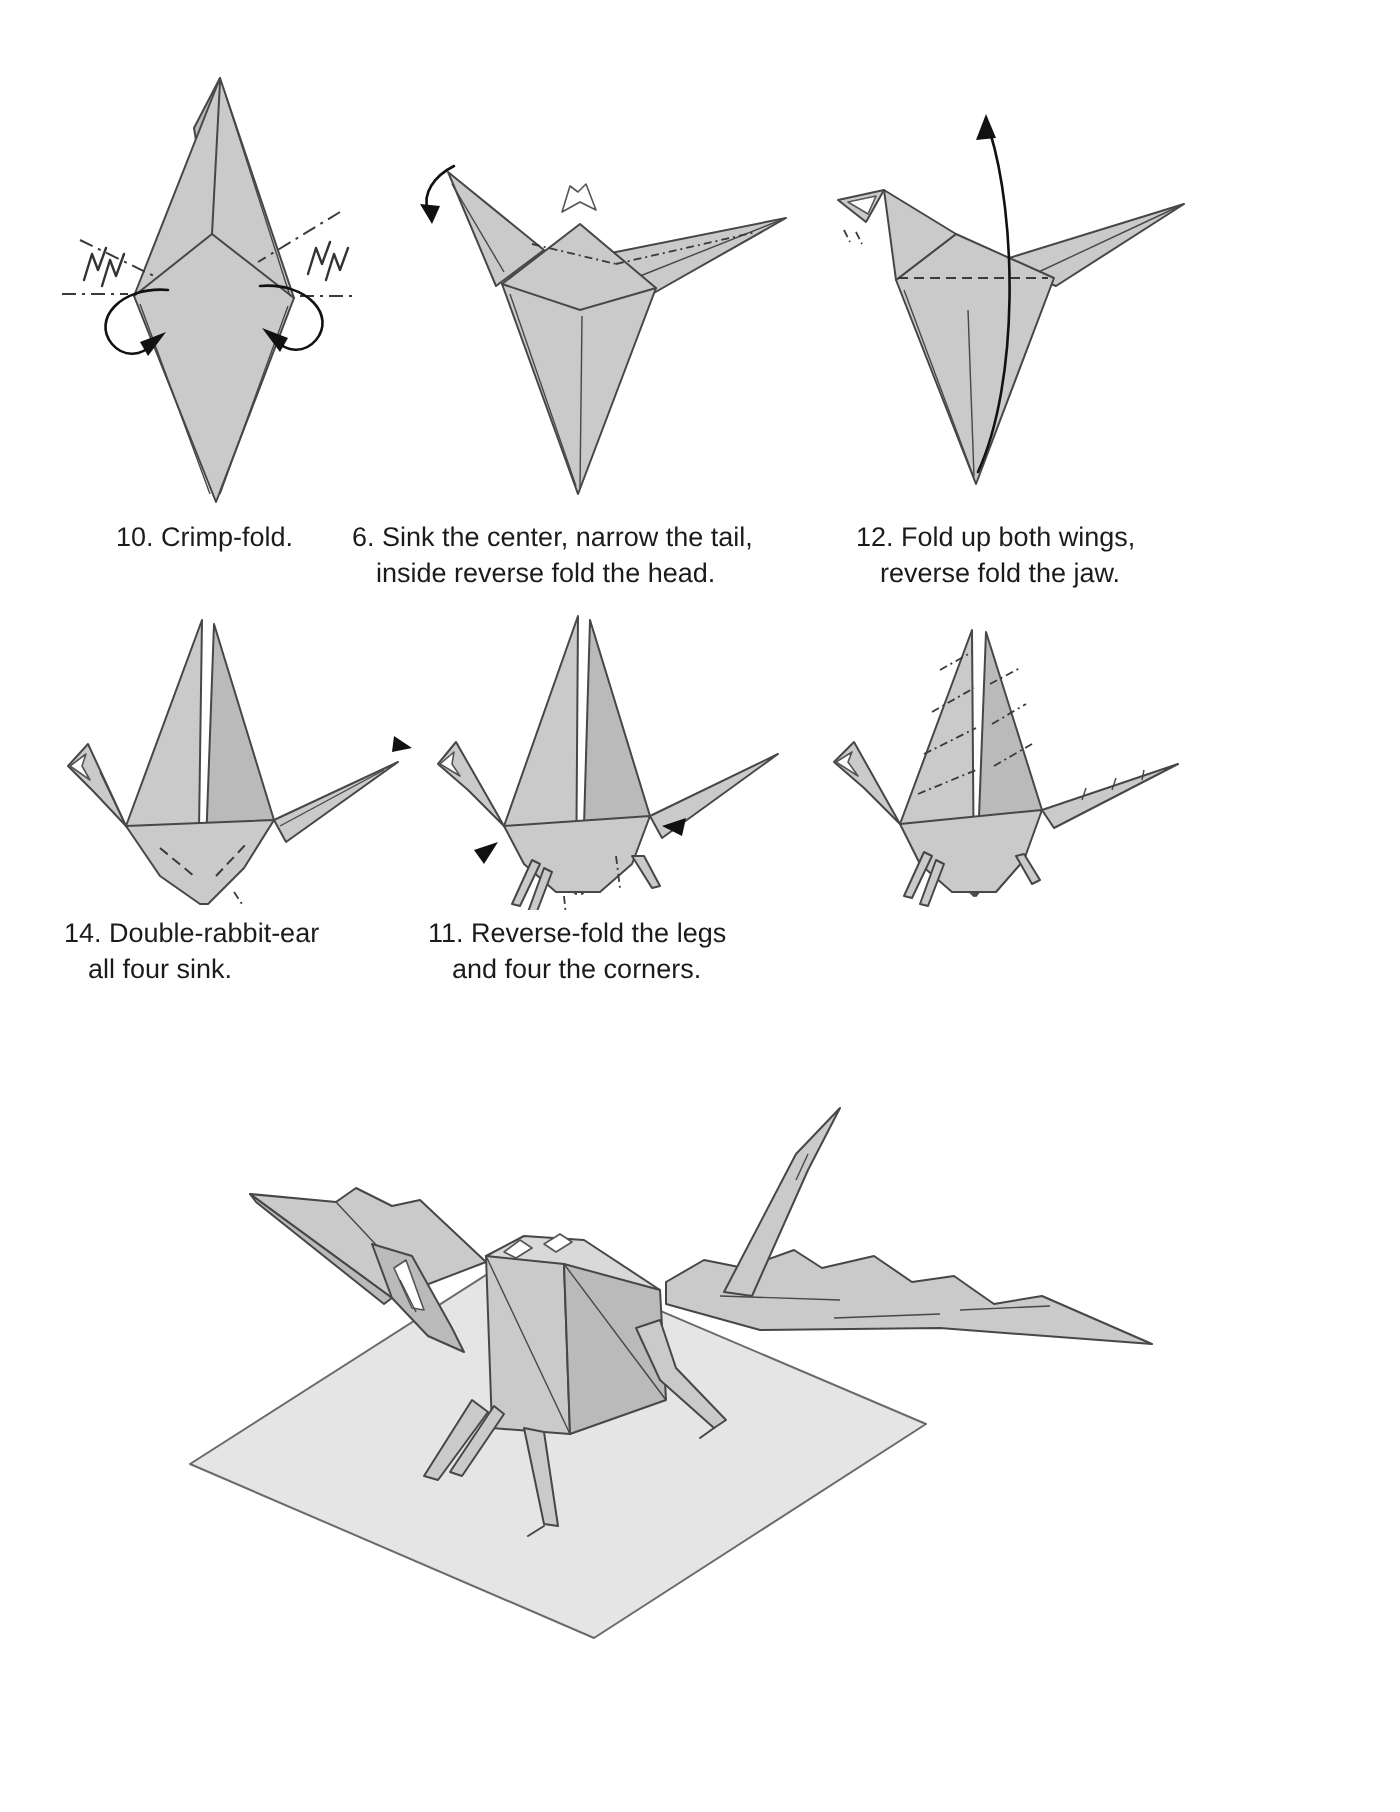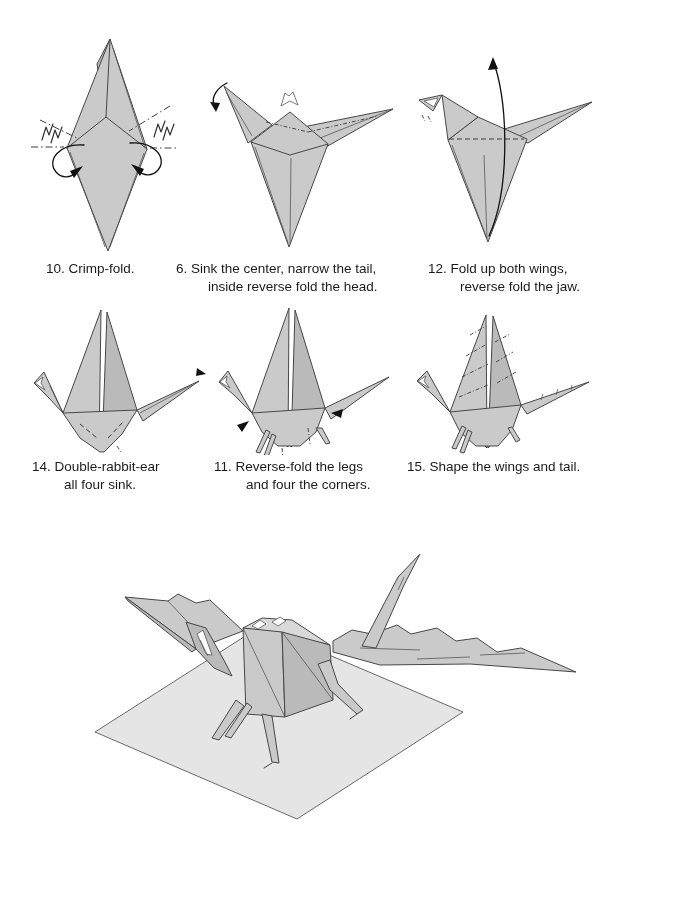--- a/index.html
+++ b/index.html
@@ -2,21 +2,21 @@
 <html style="--paper: #c9cac9; --paper-dark: #b9bab9; --paper-light: #d8d9d8; --mat: #e4e5e4; --outline: #474747; --arrow: #111111;"><head>
 <meta charset="utf-8">
 <style>
   html,body{margin:0;padding:0;background:#ffffff;}
   #page{
     position:relative;width:700px;height:906px;background:#ffffff;
     font-family:"Liberation Sans", sans-serif;color:#1b1b1b;overflow:hidden;
   }
   .caption{position:absolute;font-size:13.5px;line-height:18px;color:#1b1b1b;}
   .cap-line{display:block;white-space:nowrap;}
-  .cap-line.indent{margin-left:32px;}
+  .cap-line.indent{margin-left:12px;}
   .fig{position:absolute;}
   .paper{fill:var(--paper,#c9cac9);stroke:var(--outline,#474747);stroke-width:1;stroke-linejoin:round;}
   .paper-d{fill:var(--paper-dark,#b9bab9);stroke:var(--outline,#474747);stroke-width:1;stroke-linejoin:round;}
   .paper-l{fill:var(--paper-light,#d8d9d8);stroke:var(--outline,#474747);stroke-width:1;stroke-linejoin:round;}
   .mat{fill:var(--mat,#e4e5e4);stroke:#6a6a6a;stroke-width:1;stroke-linejoin:round;}
   .ln{stroke:var(--outline,#474747);stroke-width:1;fill:none;stroke-linecap:round;}
   .ln-thin{stroke:var(--outline,#474747);stroke-width:0.7;fill:none;}
   .dash{stroke:#3a3a3a;stroke-width:1;fill:none;stroke-dasharray:5 3;}
   .dashdot{stroke:#3a3a3a;stroke-width:1;fill:none;stroke-dasharray:7 3 1.5 3;}
   .dashdot-s{stroke:#3a3a3a;stroke-width:0.9;fill:none;stroke-dasharray:4 2 1 2;}
@@ -159,43 +159,39 @@
       </g>
       <polygon class="paper" points="450,412 460,432 476,446 498,446 512,430 521,405"></polygon>
       <polygon class="paper" points="462,426 452,448 456,449 466,428"></polygon>
       <polygon class="paper" points="468,430 460,452 464,453 472,432"></polygon>
       <polygon class="paper" points="508,428 516,442 520,440 512,427"></polygon>
       <polygon class="paper" points="450,412 427,371 417,381 432,394"></polygon>
       <polygon class="white" points="426,376 418,381 429,388 424,381"></polygon>
     </g>
   </svg>
 
-  <div class="caption" style="left:46px;top:260px">
+  <div class="caption" style="left:58px;top:260px">
     <span class="cap-line">10. Crimp-fold.</span>
     <span class="cap-line indent"></span>
   </div>
   <div class="caption" style="left:176px;top:260px">
     <span class="cap-line">6. Sink the center, narrow the tail,</span>
     <span class="cap-line indent">inside reverse fold the head.</span>
   </div>
   <div class="caption" style="left:428px;top:260px">
     <span class="cap-line">12. Fold up both wings,</span>
     <span class="cap-line indent">reverse fold the jaw.</span>
   </div>
   <div class="caption" style="left:32px;top:458px">
     <span class="cap-line">14. Double-rabbit-ear</span>
     <span class="cap-line indent">all four sink.</span>
   </div>
   <div class="caption" style="left:214px;top:458px">
     <span class="cap-line">11. Reverse-fold the legs</span>
     <span class="cap-line indent">and four the corners.</span>
-  </div>
-  <div class="caption" style="left:407px;top:458px">
-    <span class="cap-line">15. Shape the wings and tail.</span>
-    <span class="cap-line indent"></span>
   </div>
 
   <svg class="fig" style="left:90px;top:538px" width="500" height="292" viewBox="90 538 500 292">
     <polygon class="mat" points="261,626 463,712 297,819 95,732"></polygon>
     <g>
 
       <polygon class="paper" points="333,641 352,630 372,634 397,625 411,634 437,628 456,641 477,638 497,652 521,648 576,672 470,664 380,665 333,652"></polygon>
       <line class="ln-thin" x1="417" y1="659" x2="470" y2="657"></line>
       <line class="ln-thin" x1="480" y1="655" x2="525" y2="653"></line>
       <line class="ln-thin" x1="360" y1="648" x2="420" y2="650"></line>

